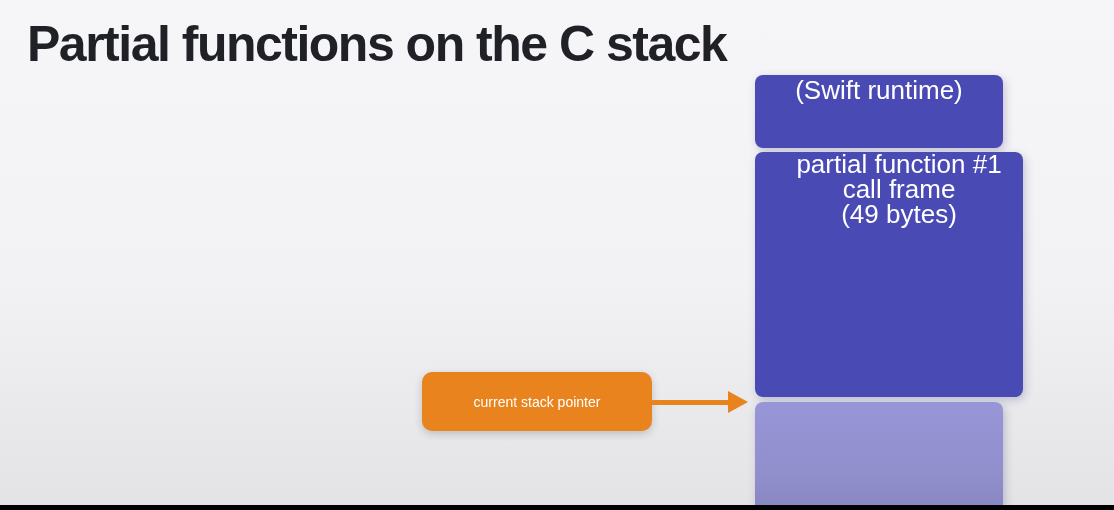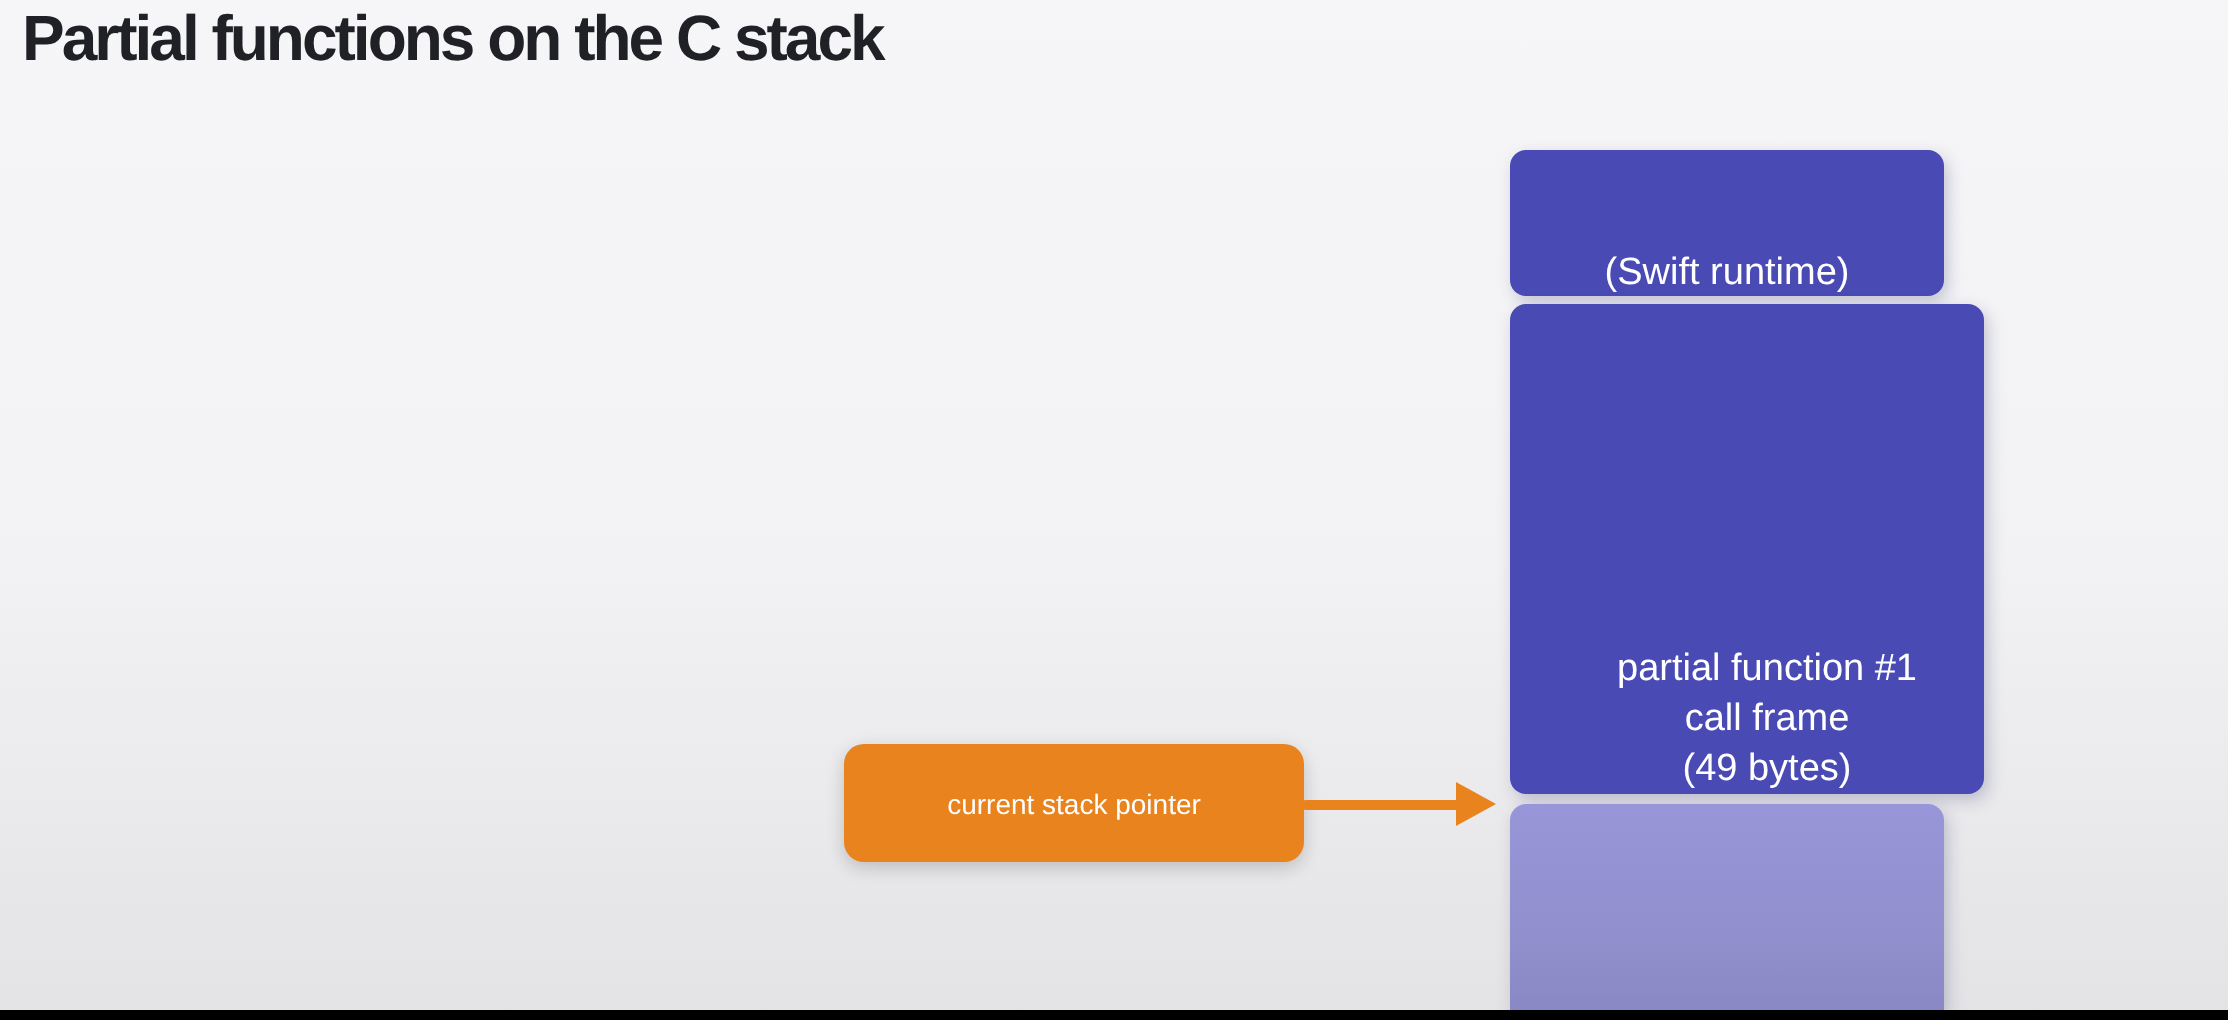--- a/index.html
+++ b/index.html
@@ -11,40 +11,40 @@
     width: 1114px;
     height: 510px;
     overflow: hidden;
     background: linear-gradient(180deg, #f6f6f8 0%, #f2f2f4 55%, #e3e3e5 100%);
     font-family: "Liberation Sans", sans-serif;
   }
   .title {
     position: absolute;
     left: 11px;
     top: 3px;
-    margin: 0;
-    font-size: 32px;
+    margin: 16px;
+    font-size: 50px;
     line-height: 1.0;
     font-weight: bold;
     letter-spacing: -1.5px;
     color: #1f2126;
   }
   .frame {
     position: absolute;
     left: 755px;
-    width: 217px;
+    width: 248px;
     background: #4a4ab5;
     border-radius: 8px;
     color: #ffffff;
     display: flex;
     flex-direction: column;
     align-items: center;
-    justify-content: flex-end;
+    justify-content: flex-start;
     text-align: center;
-    font-size: 19px;
+    font-size: 26px;
     box-shadow: 2px 3px 8px rgba(50, 50, 110, 0.25);
   }
   .frame-runtime {
     top: 75px;
     height: 73px;
   }
   .frame-partial {
     top: 152px;
     height: 245px;
     line-height: 25px;

